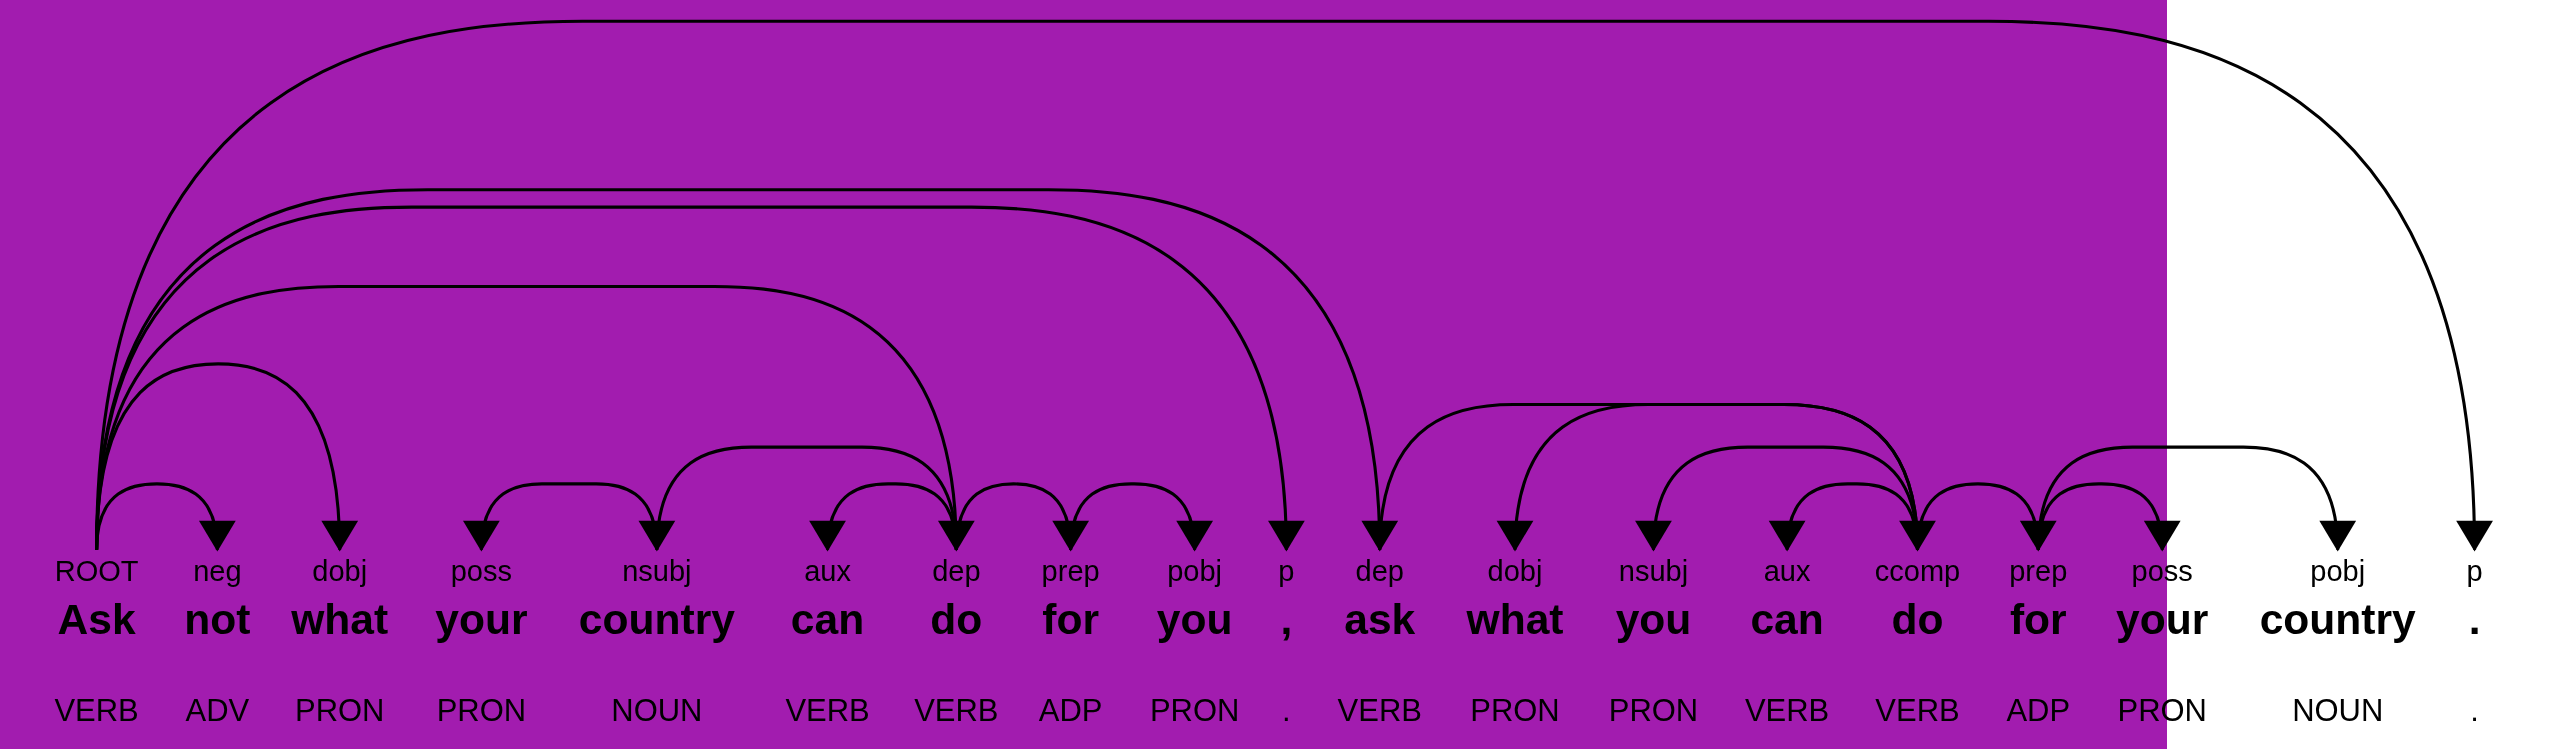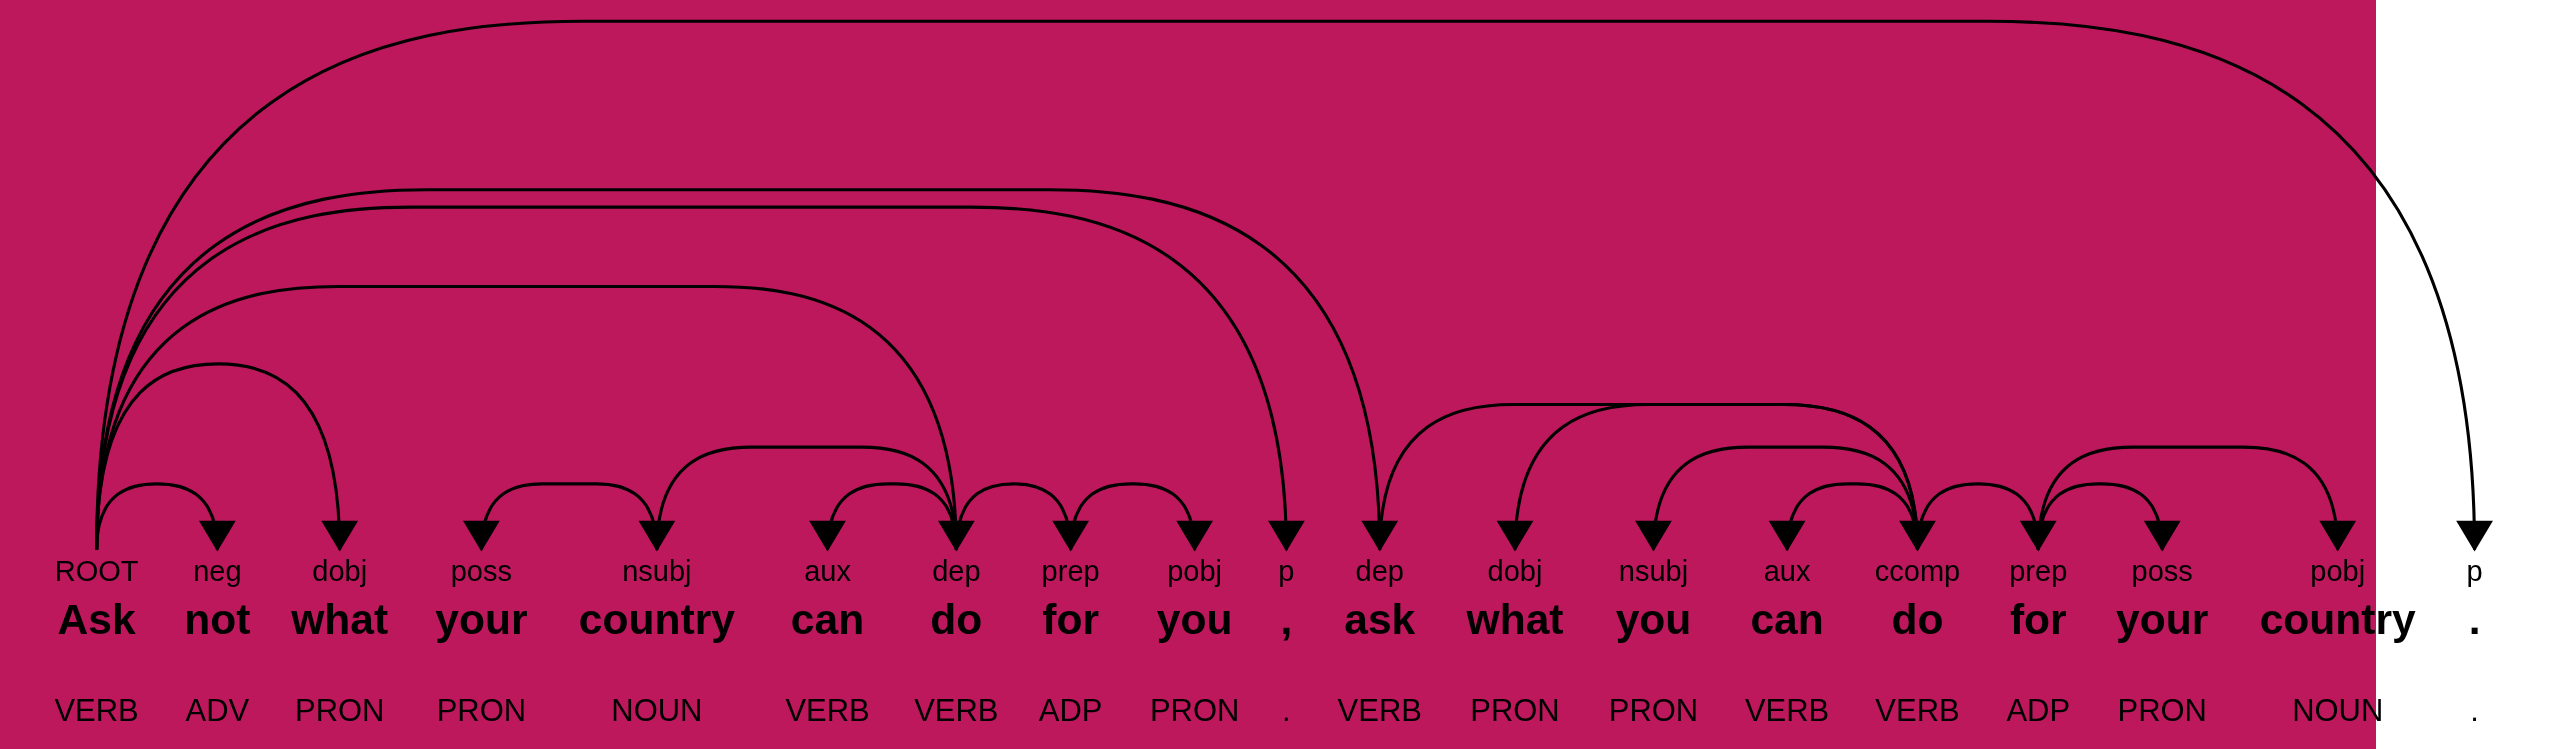--- a/index.html
+++ b/index.html
@@ -8,23 +8,23 @@
     background: #ffffff;
   }
   body {
     font-family: "Liberation Sans", sans-serif;
     width: 2576px;
     height: 750px;
     overflow: hidden;
   }
   #dep-viz {
     position: relative;
-    width: 2376px;
+    width: 2167px;
     height: 750px;
-    background: #be185d;
+    background: #a21caf;
   }
   #arc-layer {
     position: absolute;
     left: 0;
     top: 0;
     width: 2576px;
     height: 750px;
   }
   .arc-path {
     fill: none;

